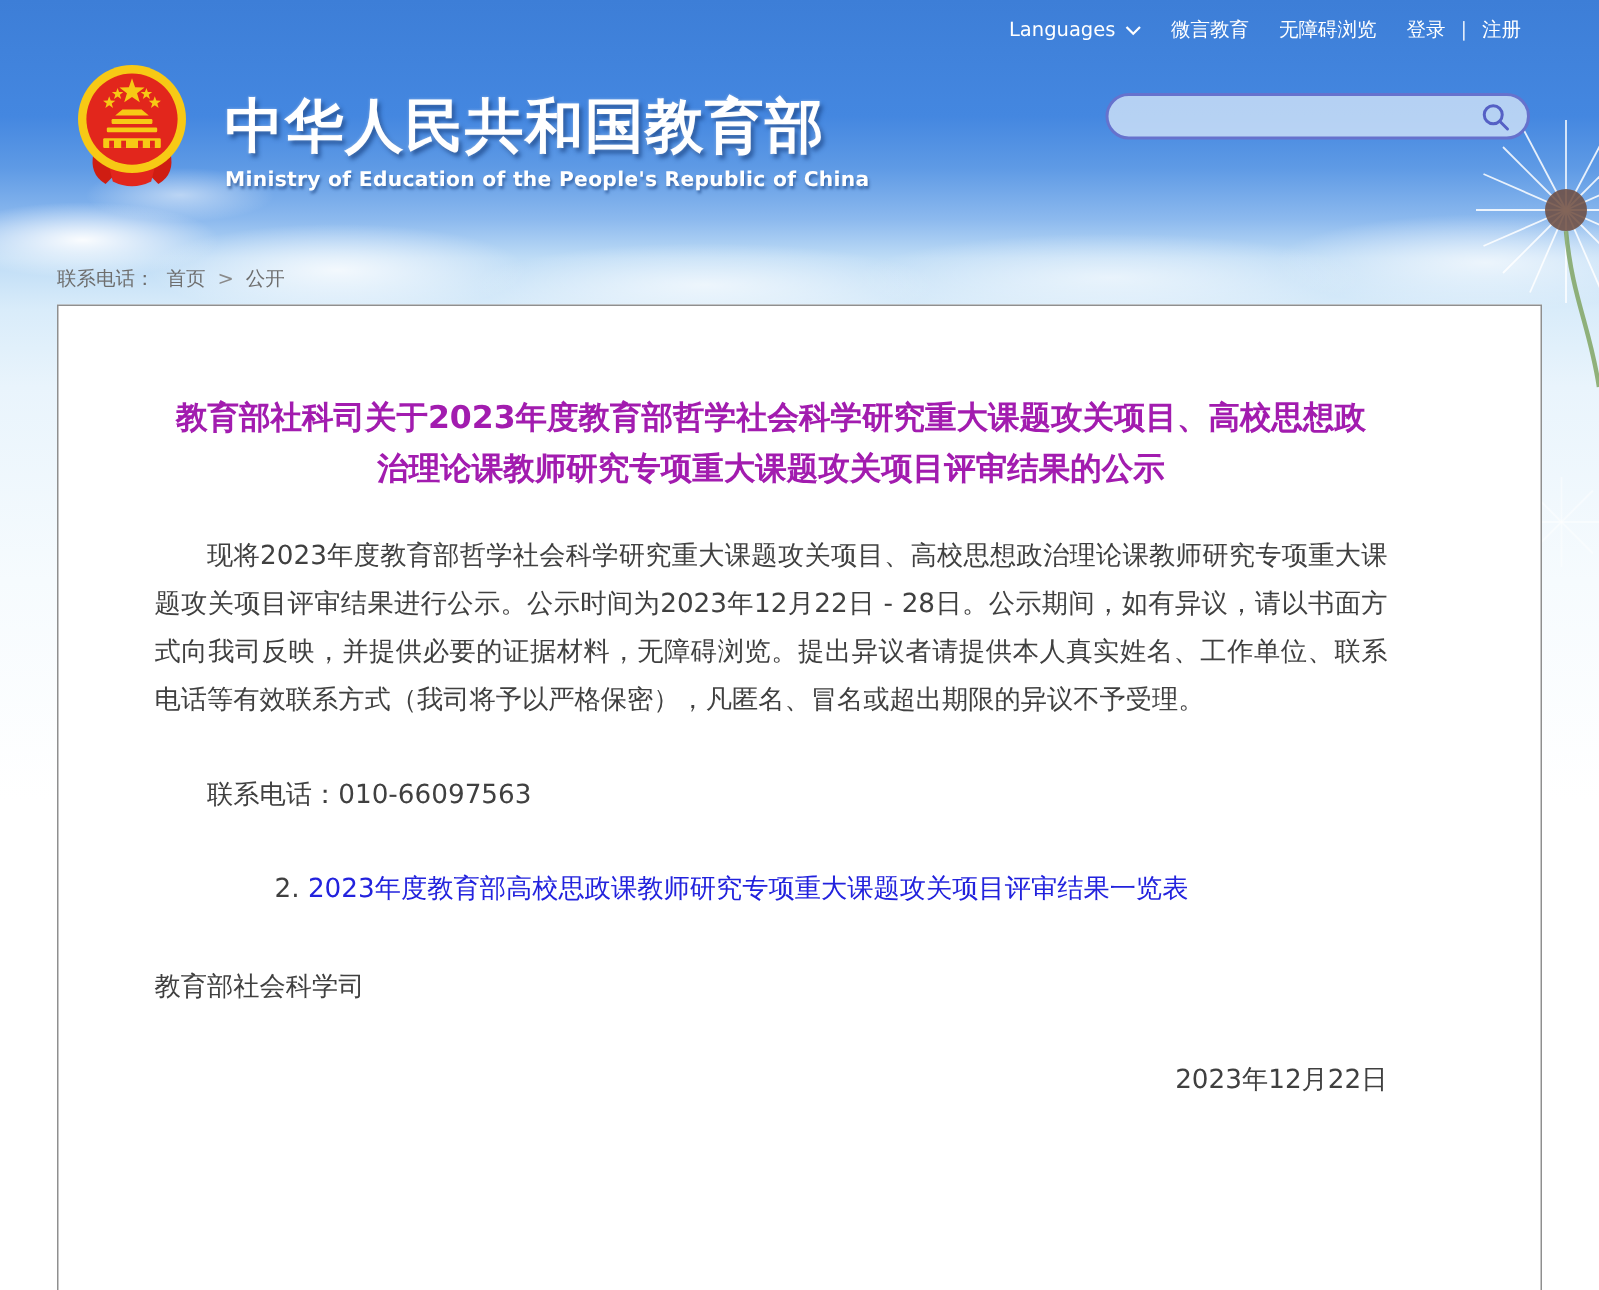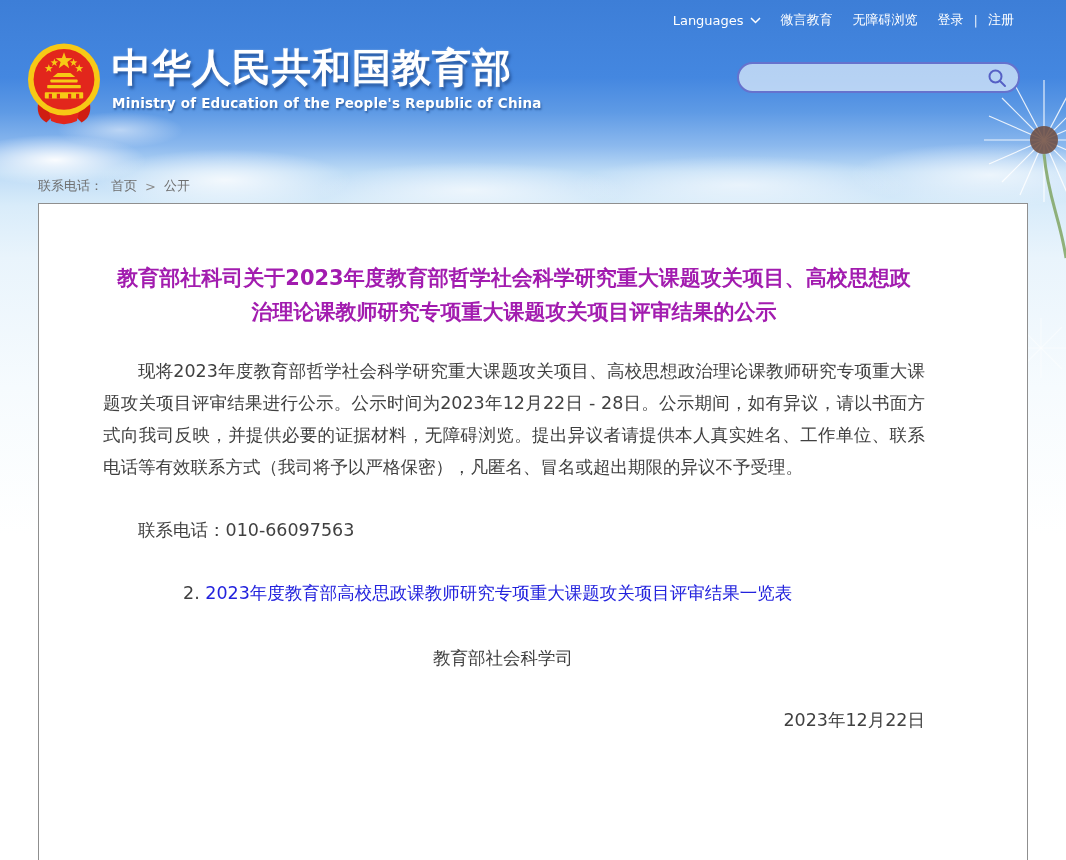--- a/index.html
+++ b/index.html
@@ -30,22 +30,22 @@
   .topbar {
     position:absolute; top:11px; right:52px;
     display:flex; align-items:center; gap:20px;
     color:#fff; font-size:13px;
   }
   .topbar a, .topbar .tb-item { color:#fff; text-decoration:none; cursor:pointer; display:flex; align-items:center; gap:6px; }
   .topbar .tb-sep { color:rgba(255,255,255,.85); margin:0 -10px; }
   .caret svg { display:block; }
   
   .brand {
-    position:absolute; left:24px; top:42px;
-    display:flex; align-items:flex-start; gap:8px; text-decoration:none; cursor:pointer;
+    position:absolute; left:48px; top:42px;
+    display:flex; align-items:flex-end; gap:22px; text-decoration:none; cursor:pointer;
   }
   .emblem { width:80px; height:86px; flex:0 0 auto; }
   .brand-text { padding-top:2px; }
   .site-title {
     font-size:39px; font-weight:900; letter-spacing:1px; color:#ffffff;
     text-shadow: 2px 3px 3px rgba(21,61,125,.65), 0 0 2px rgba(255,255,255,.4);
     line-height:48px; white-space:nowrap;
   }
   .site-subtitle {
     font-size:13.5px; font-weight:700; color:#ffffff;
@@ -81,21 +81,21 @@
   }
   .card-inner { margin-left:64px; width:822px; padding-top:57px; }
   .article-title {
     width:812px; margin:0 auto; text-align:center;
     font-size:21px; line-height:34px; font-weight:700; color:#a21caf;
   }
   .body { font-size:17.5px; line-height:32px; color:#404040; text-align:justify; }
   .p1     { margin-top:26px; text-indent:2em; }
   .line   { margin-top:31px; text-indent:2em; }
   .attach2 { margin-top:31px; padding-left:80px; }
-  .signature { margin-top:33px; text-align:center; padding-right:22px; }
+  .signature { margin-top:33px; text-align:left; padding-right:22px; }
   .datebox   { margin-top:30px; text-align:right; }
   a.doclink { color:#2222dd; text-decoration:none; cursor:pointer; }
 </style>
 </head>
 <body>
 
 <div class="page">
   <div class="clouds"></div>
 
   <svg class="dandelion" width="110" height="400" viewBox="0 0 110 400">

